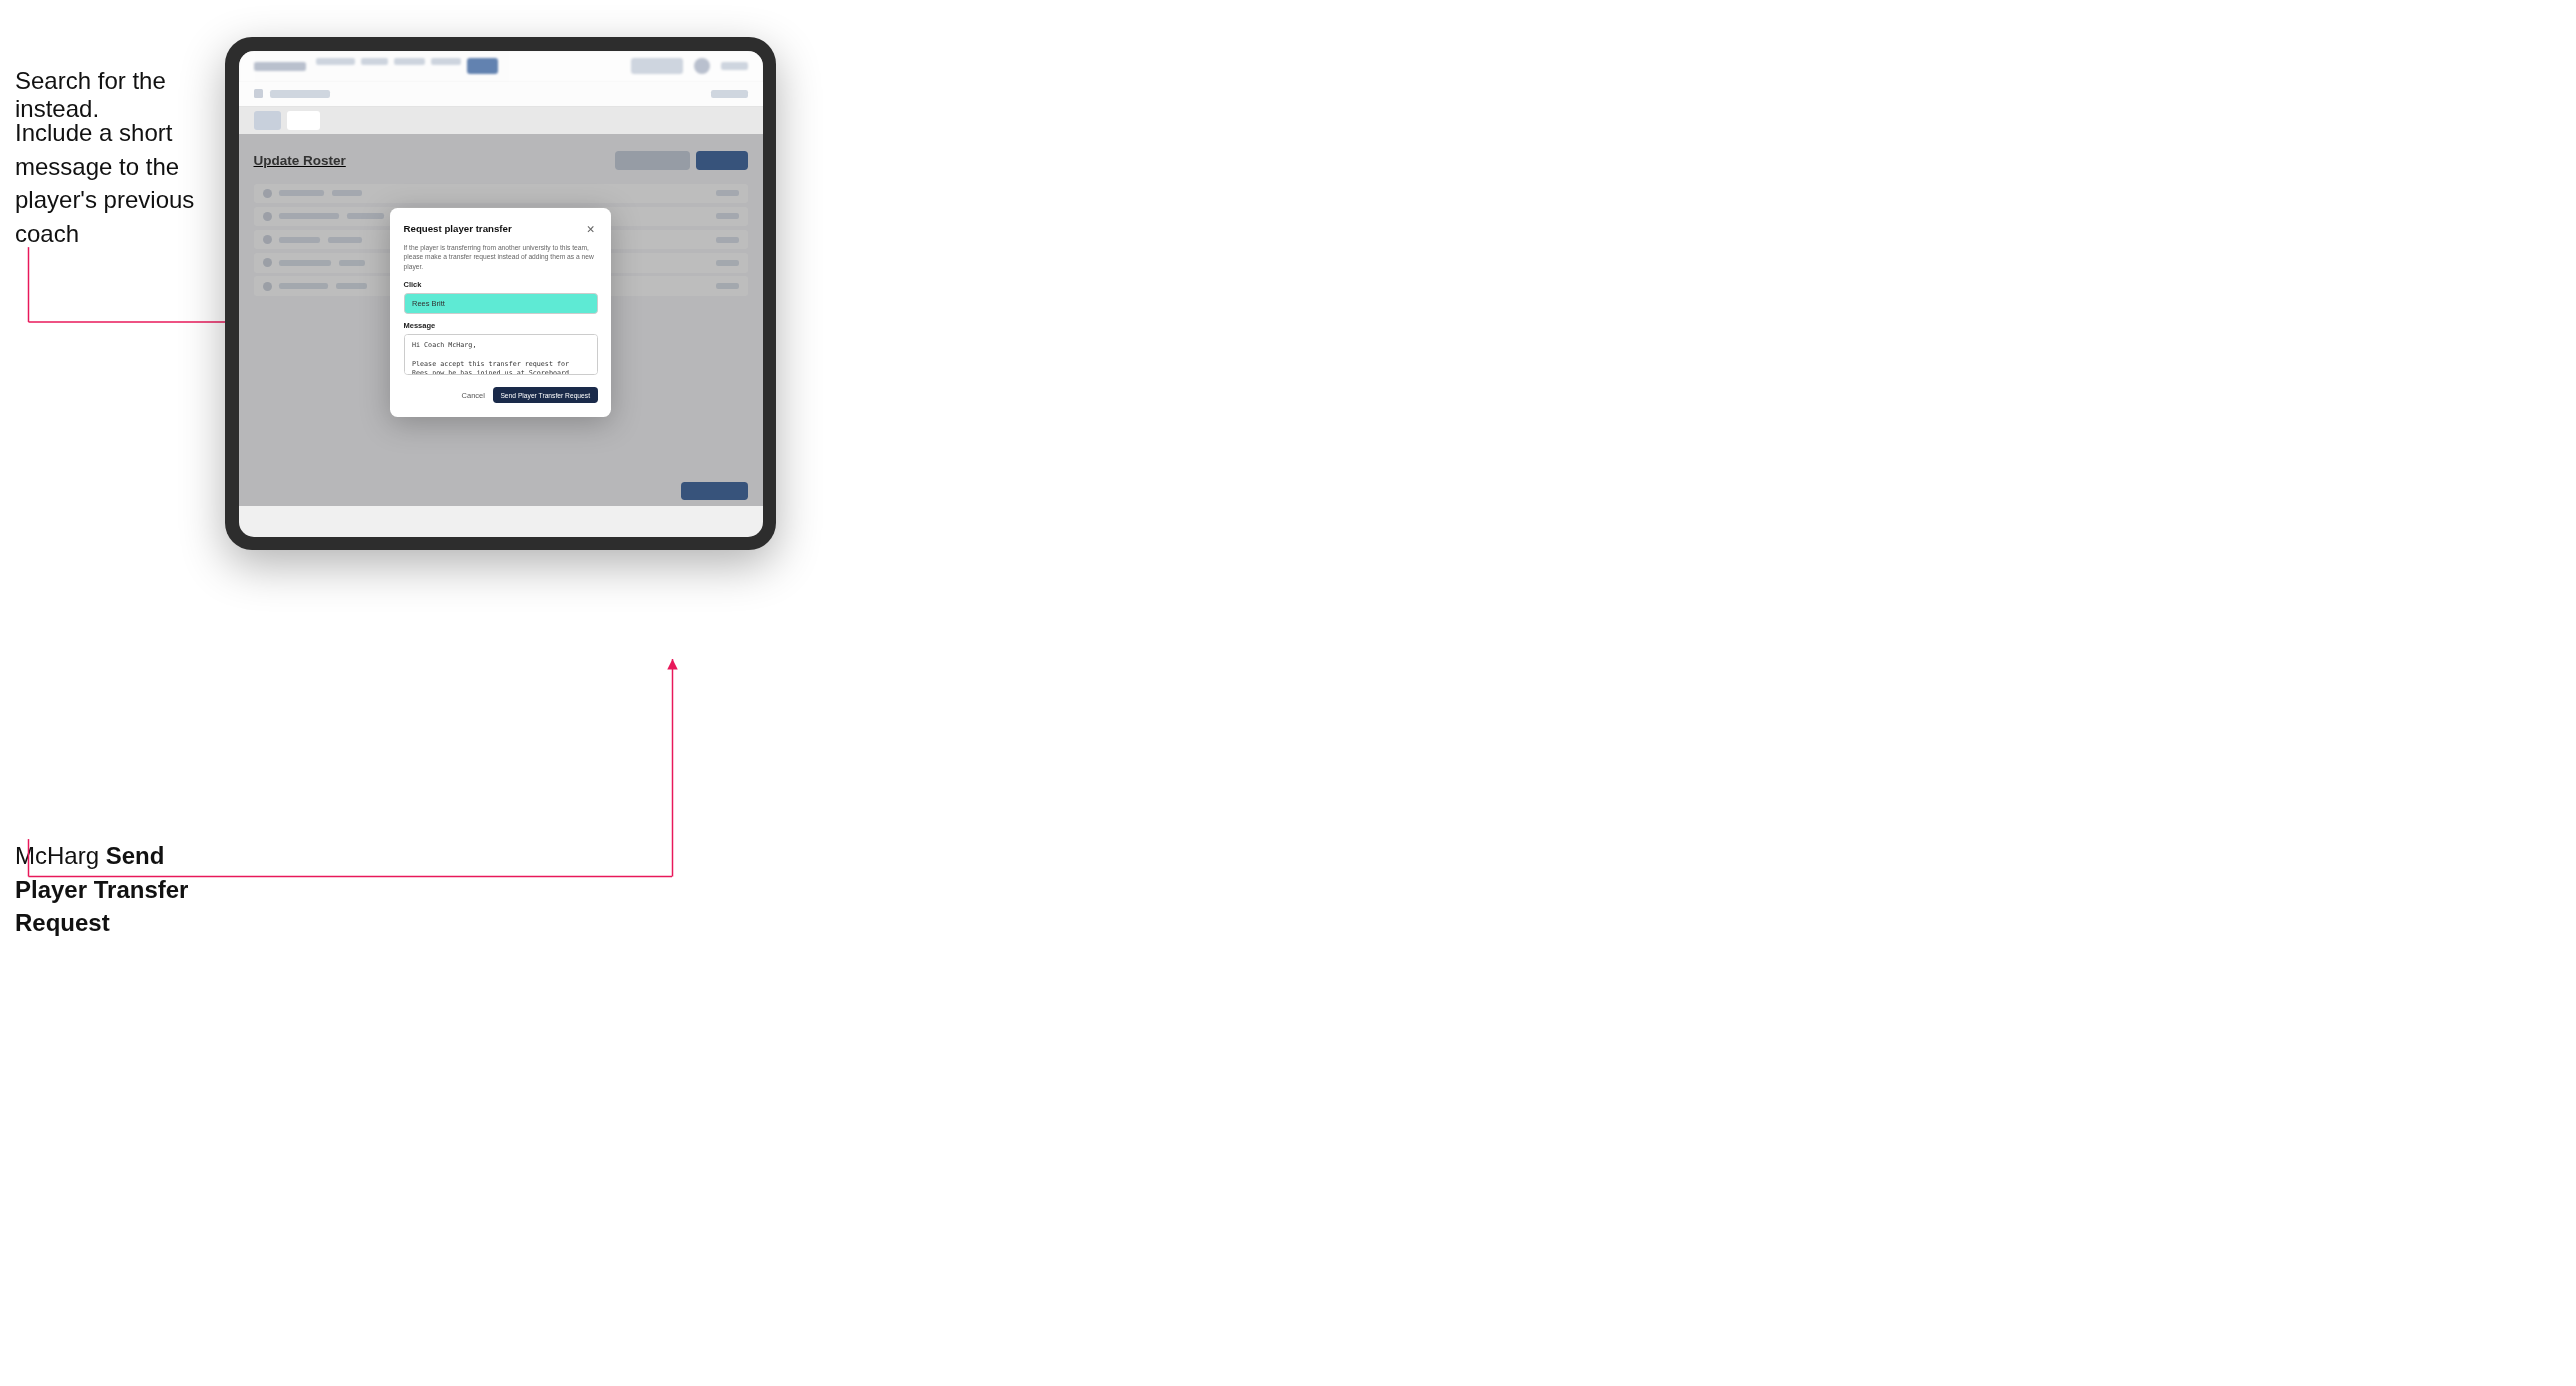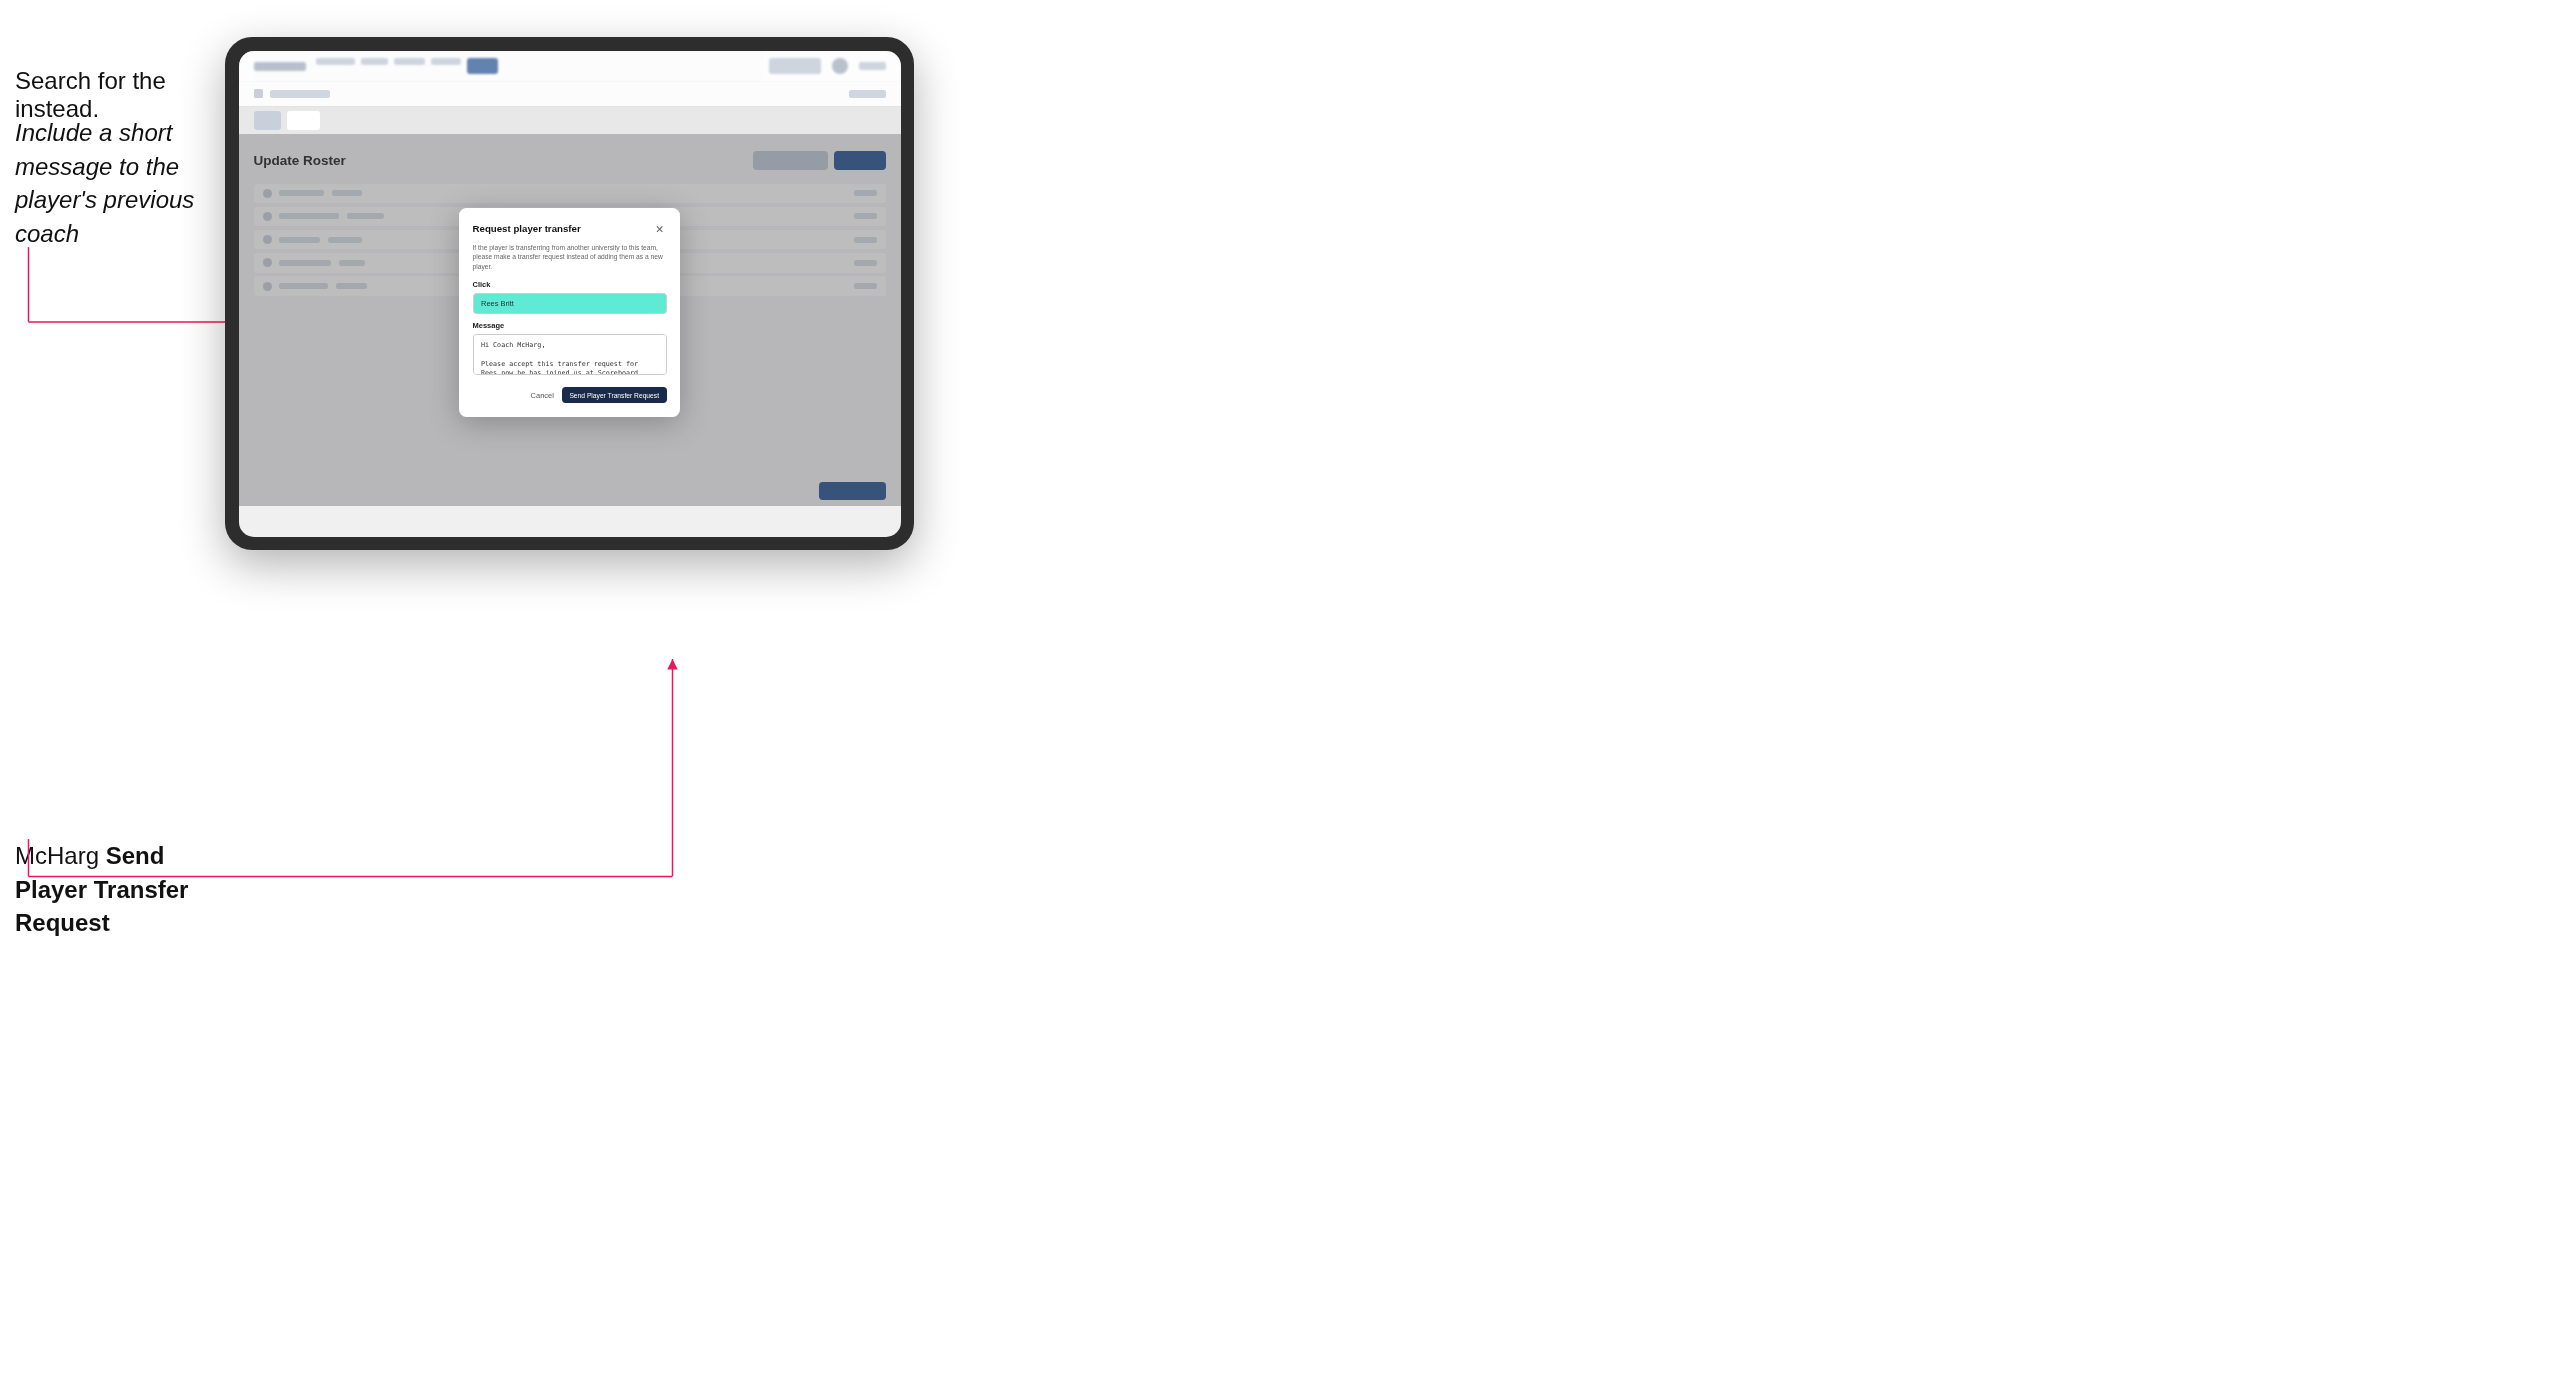--- a/index.html
+++ b/index.html
@@ -25,21 +25,20 @@
 
     .annotation-message {
       position: absolute;
       top: 116px;
       left: 15px;
       font-size: 24px;
       color: #111;
       font-weight: 400;
       width: 202px;
       line-height: 1.4;
-      font-style: italic;
     }
 
     .annotation-click {
       position: absolute;
       top: 839px;
       left: 15px;
       font-size: 24px;
       color: #111;
       font-weight: 400;
       width: 202px;
@@ -48,26 +47,27 @@
 
     .annotation-click strong {
       font-weight: 700;
     }
 
     
     .tablet-frame {
       position: absolute;
       top: 37px;
       left: 225px;
-      width: 689px;
+      width: 551px;
       height: 513px;
       background: #2d2d2d;
       border-radius: 27px;
       box-shadow: 0 15px 45px rgba(0,0,0,0.3);
       padding: 13.5px;
+      text-decoration: underline;
     }
 
     .tablet-screen {
       width: 100%;
       height: 100%;
       background: #f0f0f0;
       border-radius: 15px;
       overflow: hidden;
       position: relative;
     }

